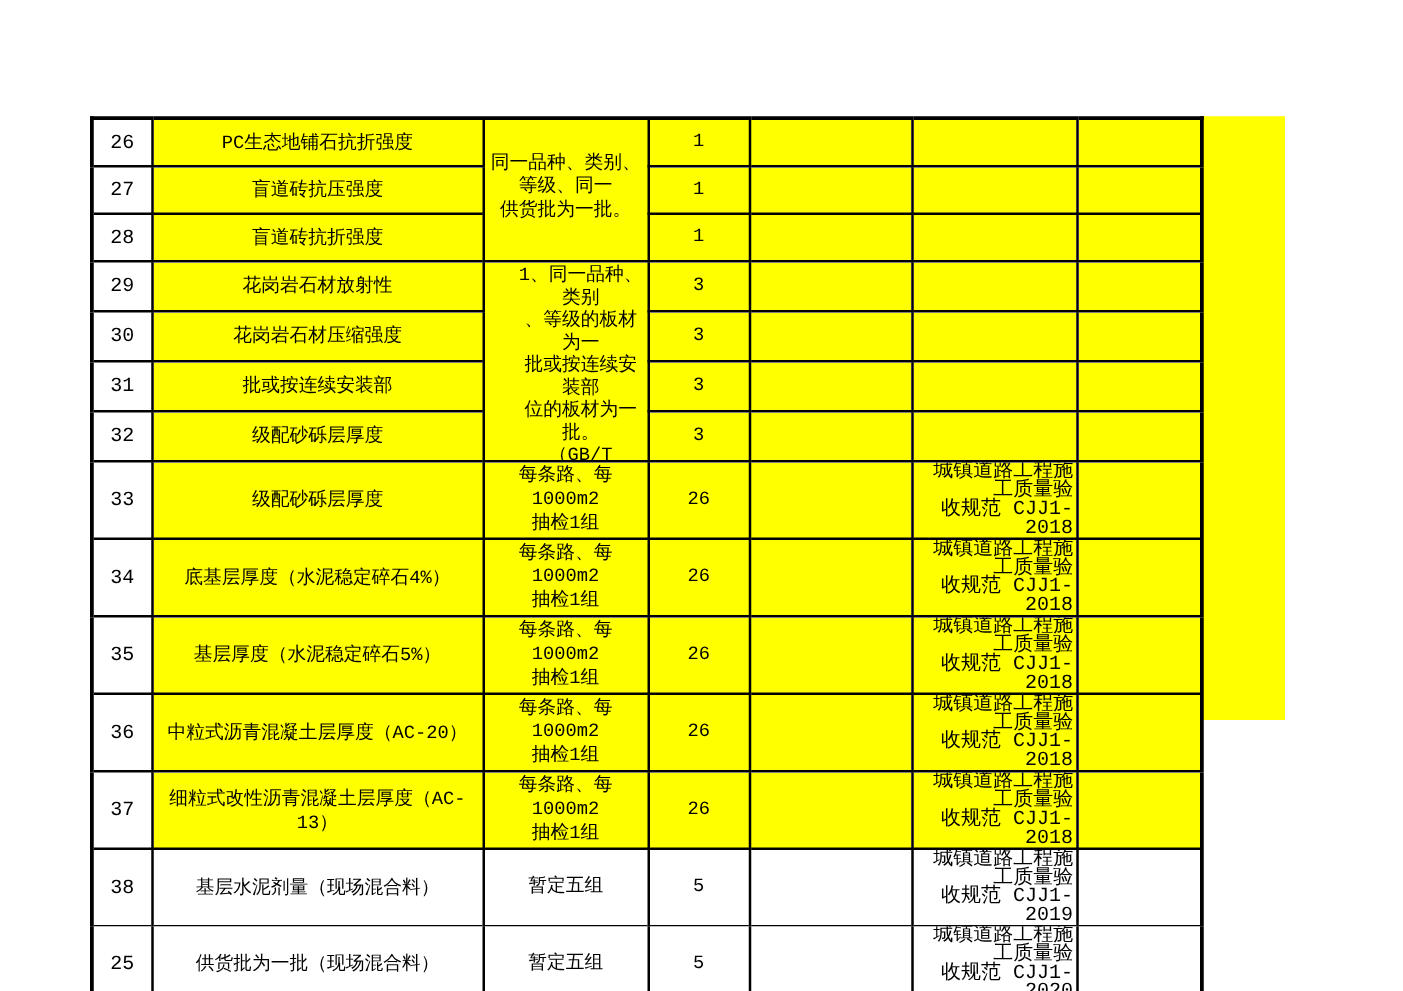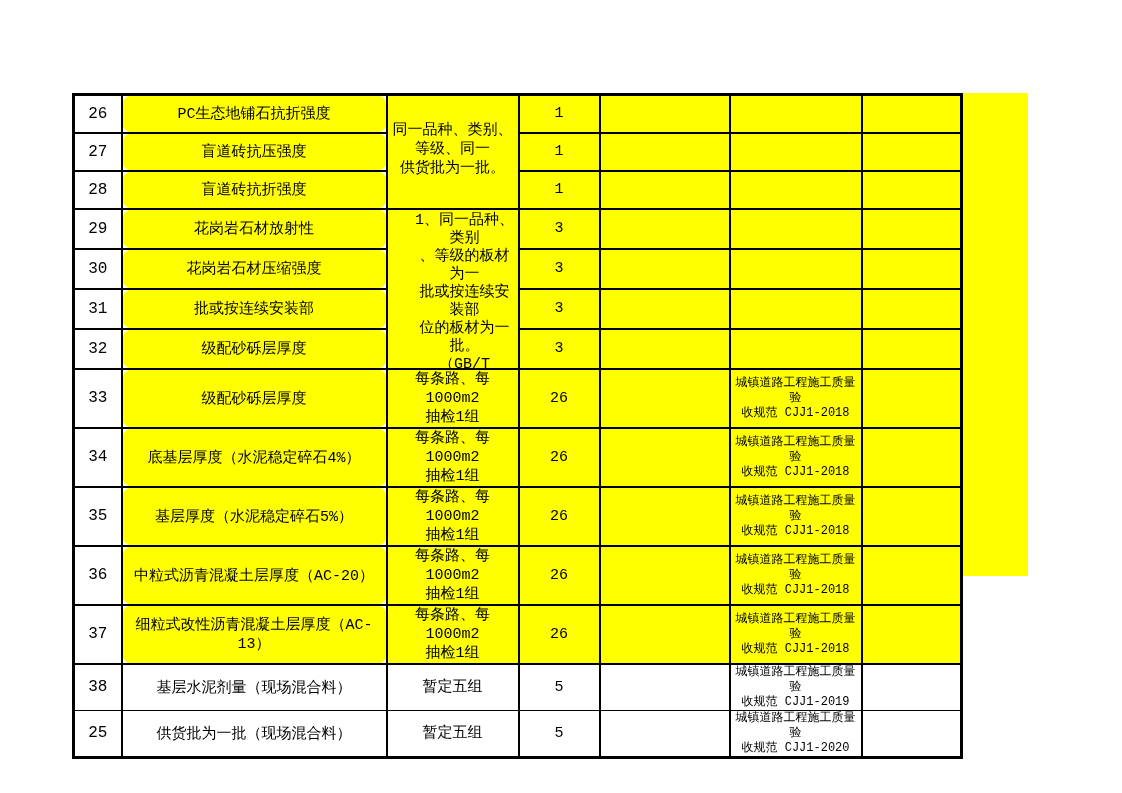--- a/index.html
+++ b/index.html
@@ -25,30 +25,30 @@
   }
   tr:first-child > td{border-top:3px solid #000;}
   td.no-top{border-top:0;}
   td:first-child{border-left:3px solid #000;}
   td:last-child{border-right:3px solid #000;}
   tr:last-child > td{border-bottom:3px solid #000;}
   tr.sep-thin-bottom > td{border-bottom-width:1px;}
   tr.sep-thin-top > td{border-top-width:1px;}
   .hl{background:#ffff00;}
   .num{font-size:16px;}
-  .item{font-size:15px;border-radius:11px;}
+  .item{font-size:15px;}
   .count{font-size:15px;}
   .sampling{font-size:15px;line-height:19px;white-space:pre-line;}
   .sampling.vtop{vertical-align:top;}
   .clip-box{
     display:block;height:156px;overflow:hidden;
     line-height:18px;font-size:15px;white-space:pre-line;padding-top:2px;margin-left:24px;
   }
   .nudge{padding-bottom:4px;}
-  .std{font-size:12px;line-height:15px;white-space:pre-line;}
+  .std{font-size:16px;line-height:15px;white-space:pre-line;text-align:right;}
 </style>
 </head>
 <body>
 
 <div class="side-block"></div>
 
 <table class="sheet">
   <colgroup>
     <col style="width:48px">
     <col style="width:265px">

